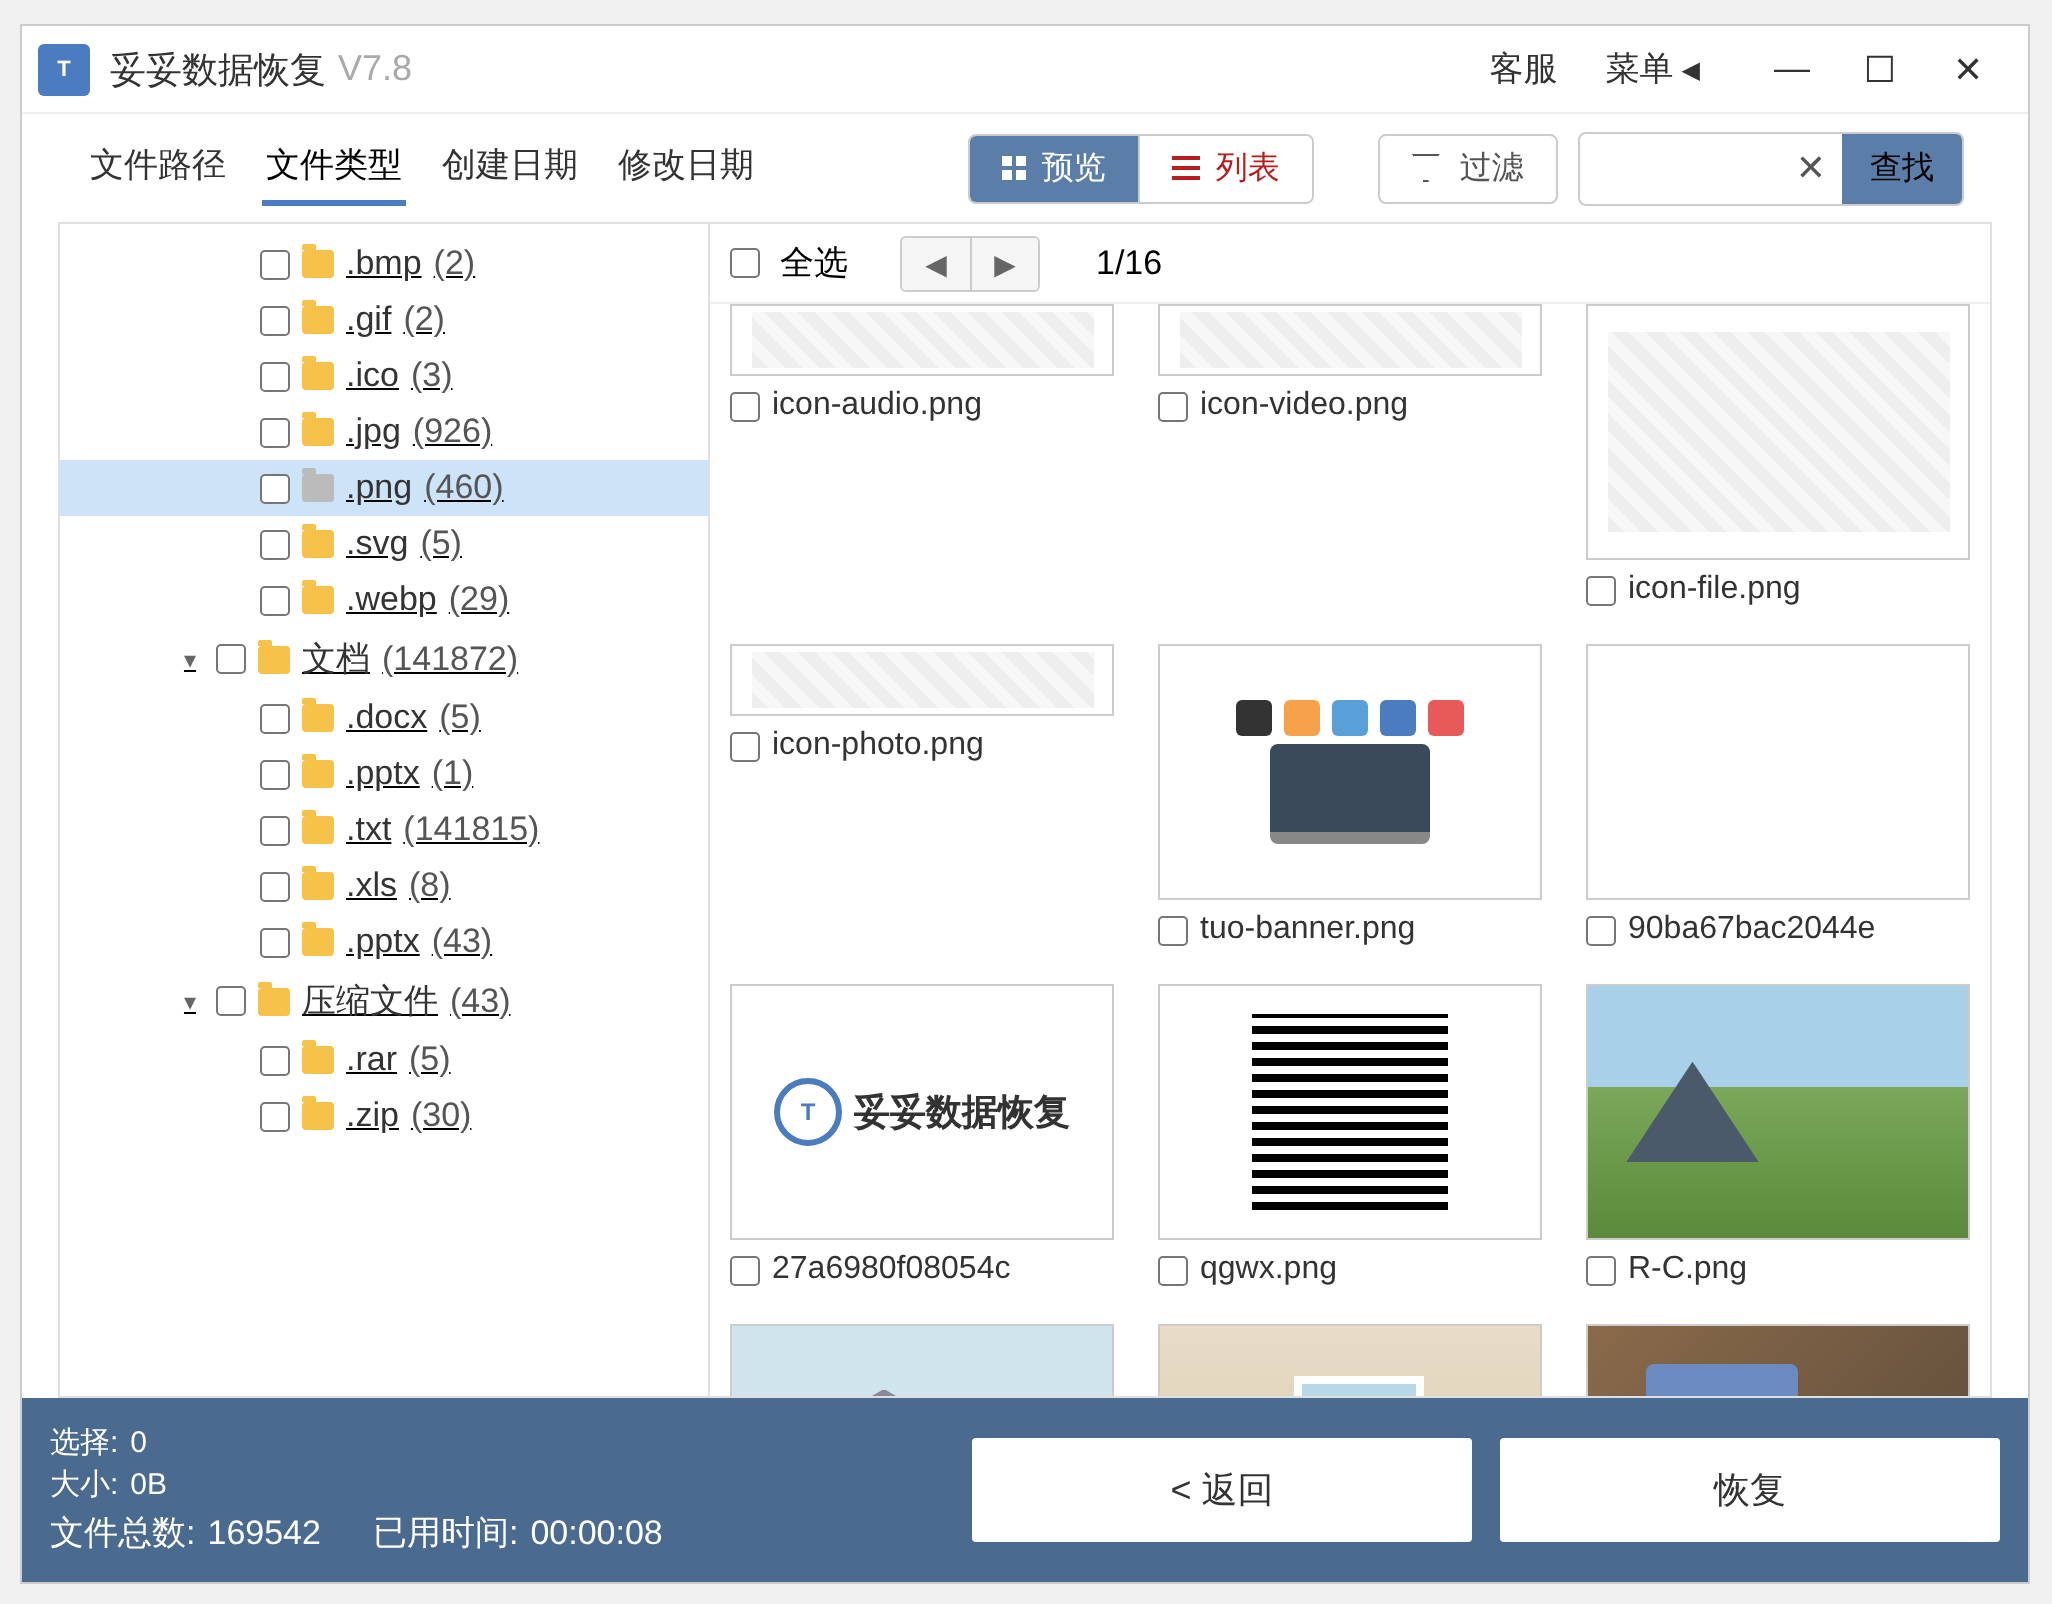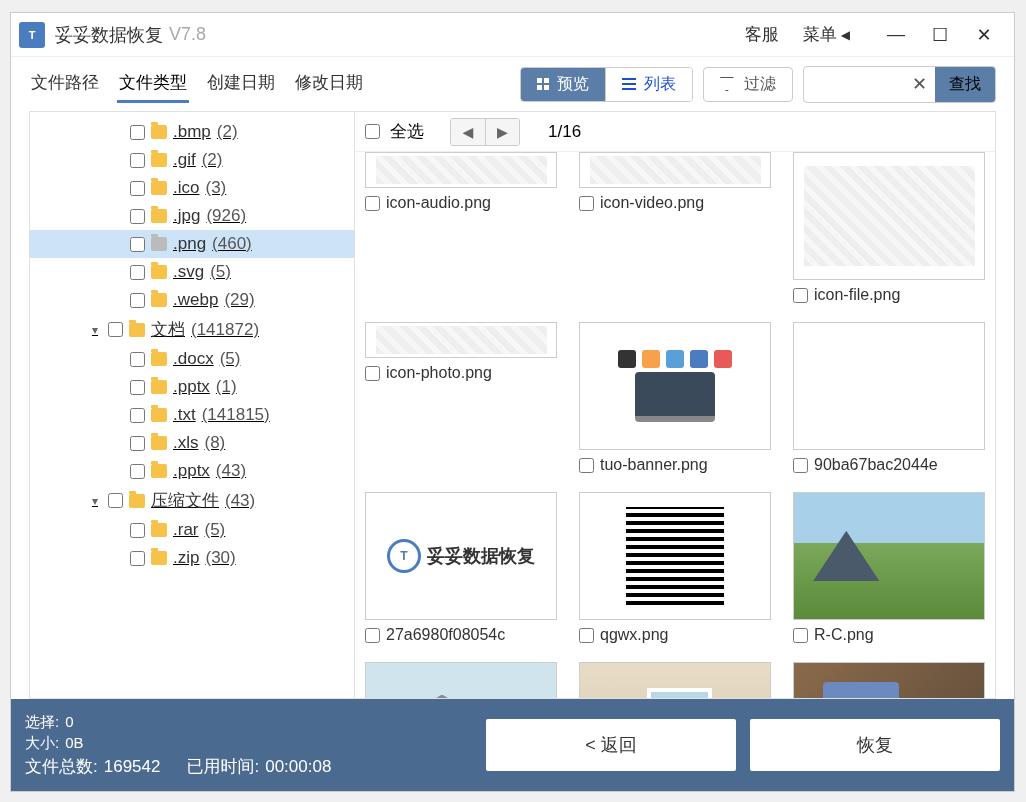--- a/index.html
+++ b/index.html
@@ -10,30 +10,30 @@
 .titlebar { height: 44px; display: flex; align-items: center; padding: 0 8px; border-bottom: 1px solid #eee; }
 .app-icon { width: 26px; height: 26px; background: #4a7cbf; border-radius: 3px; display: flex; align-items: center; justify-content: center; color: #fff; font-size: 11px; font-weight: bold; }
 .app-title { margin-left: 10px; font-size: 18px; color: #333; }
 .app-version { margin-left: 6px; font-size: 18px; color: #aaa; }
 .titlebar-spacer { flex: 1; }
 .titlebar-link { font-size: 17px; color: #333; margin-right: 24px; cursor: pointer; }
 .titlebar-menu { display: flex; align-items: center; }
 .titlebar-menu .tri { margin-left: 4px; font-size: 12px; }
 .win-btn { width: 44px; height: 44px; display: flex; align-items: center; justify-content: center; font-size: 18px; cursor: pointer; color: #333; }
 
-.toolbar { height: 54px; display: flex; align-items: center; padding: 0 18px; gap: 10px; }
+.toolbar { height: 54px; display: flex; align-items: center; padding: 0 32px; gap: 10px; }
 .tab-group { display: flex; gap: 16px; }
 .tab { font-size: 17px; color: #333; padding: 6px 2px; cursor: pointer; border-bottom: 3px solid transparent; }
 .tab.active { border-bottom-color: #4a7cbf; color: #000; }
 .toolbar-spacer { flex: 1; }
 .btn-group { display: flex; border: 1px solid #ccc; border-radius: 4px; overflow: hidden; }
-.btn-group .btn { display: flex; align-items: center; gap: 8px; padding: 6px 16px; font-size: 16px; cursor: pointer; background: #fff; color: #1d4ed8; }
+.btn-group .btn { display: flex; align-items: center; gap: 8px; padding: 6px 16px; font-size: 16px; cursor: pointer; background: #fff; color: #b91c1c; }
 .btn-group .btn.active { background: #5b7ea8; color: #fff; }
 .btn-group .btn + .btn { border-left: 1px solid #ccc; }
-.btn-outline { display: flex; align-items: center; gap: 10px; padding: 6px 16px; font-size: 16px; cursor: pointer; border: 1px solid #ccc; border-radius: 4px; color: #555; }
+.btn-outline { display: flex; align-items: center; gap: 10px; padding: 6px 16px; font-size: 16px; cursor: pointer; border: 1px solid #ccc; border-radius: 4px; color: #555; margin-left: 22px; }
 .search-wrap { display: flex; align-items: center; border: 1px solid #ccc; border-radius: 4px; overflow: hidden; }
 .search-input { width: 100px; border: none; outline: none; padding: 6px 8px; font-size: 15px; }
 .search-clear { padding: 0 8px; cursor: pointer; color: #555; font-size: 18px; }
 .search-btn { background: #5b7ea8; color: #000000; padding: 7px 14px; font-size: 16px; cursor: pointer; }
 
 .content { flex: 1; display: flex; border-top: 1px solid #e0e0e0; overflow: hidden; margin: 0 18px; border: 1px solid #e0e0e0; }
 .sidebar { width: 325px; border-right: 1px solid #e0e0e0; overflow-y: auto; padding: 6px 0; position: relative; text-decoration: underline; }
 .sidebar::-webkit-scrollbar { width: 12px; }
 .sidebar::-webkit-scrollbar-thumb { background: #ccc; border-radius: 6px; }
 .tree-item { display: flex; align-items: center; padding: 4px 8px; font-size: 17px; color: #333; cursor: pointer; gap: 6px; }

